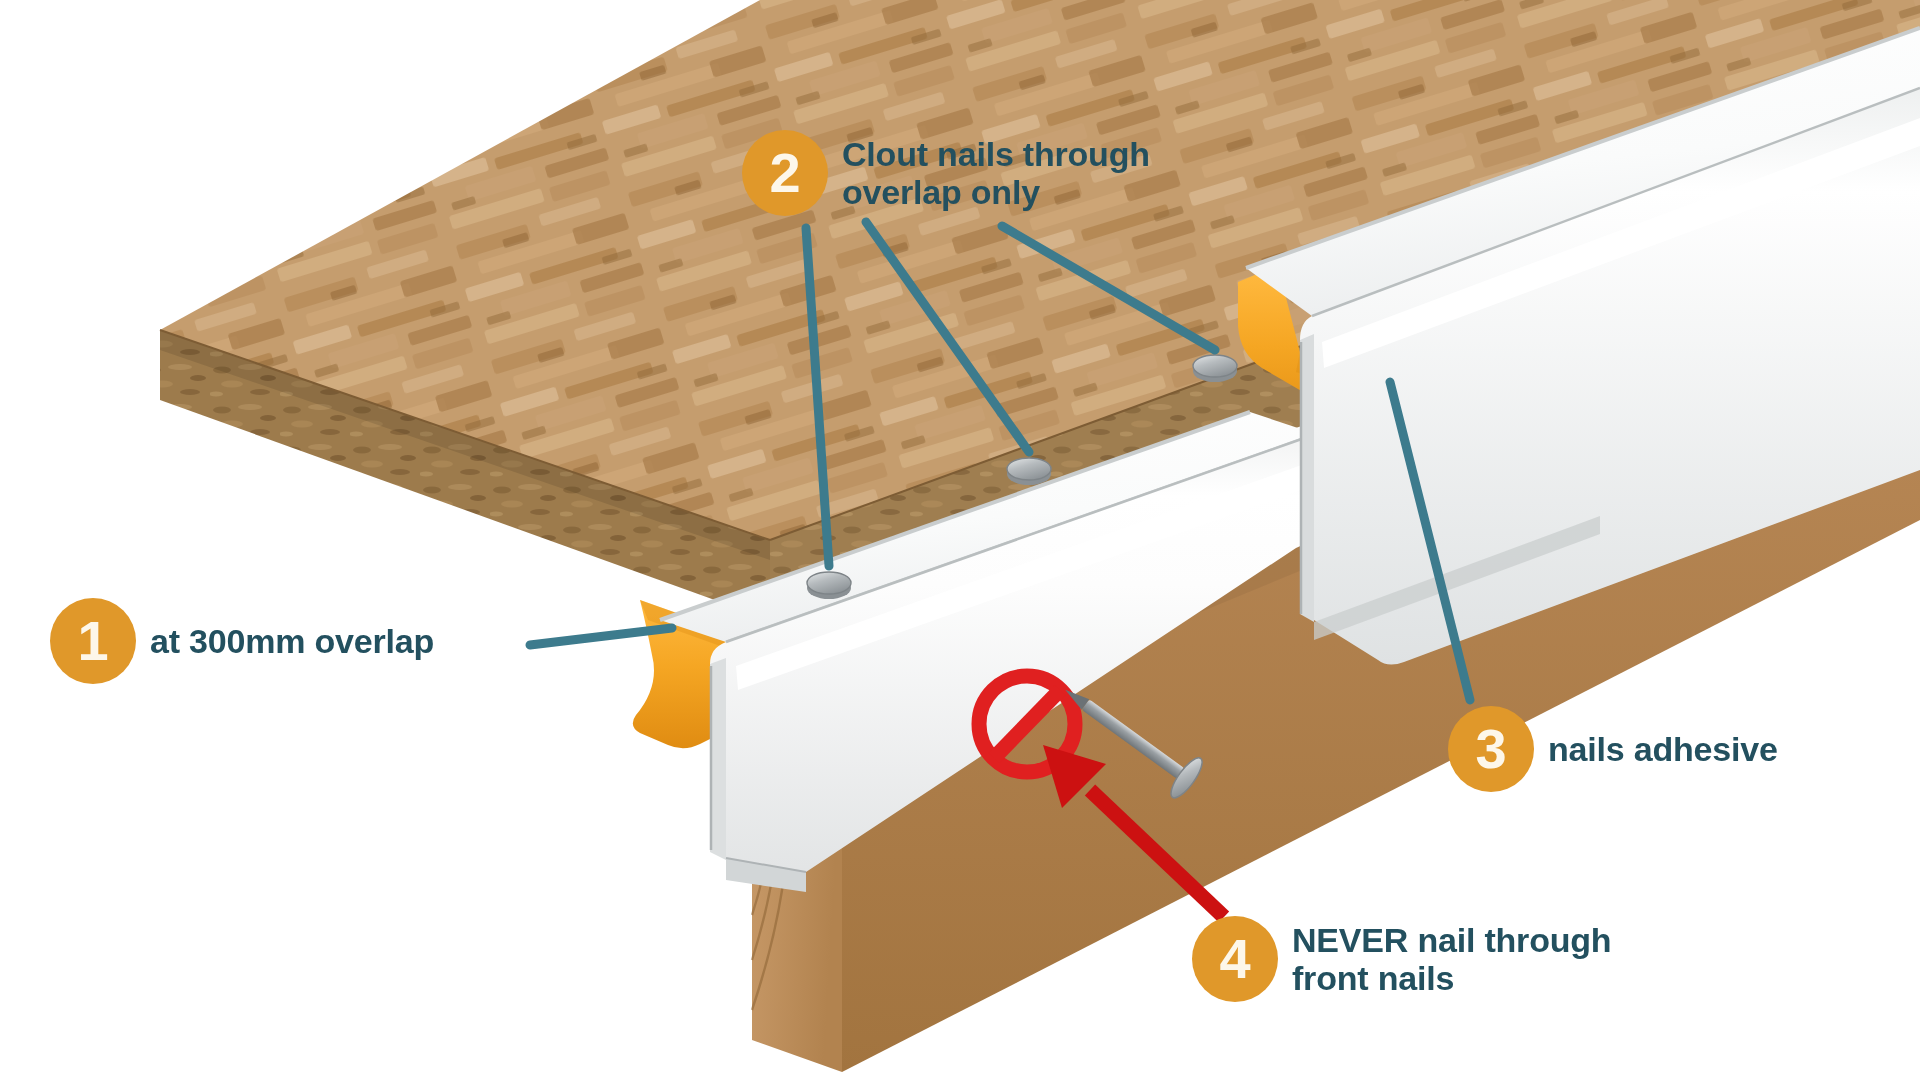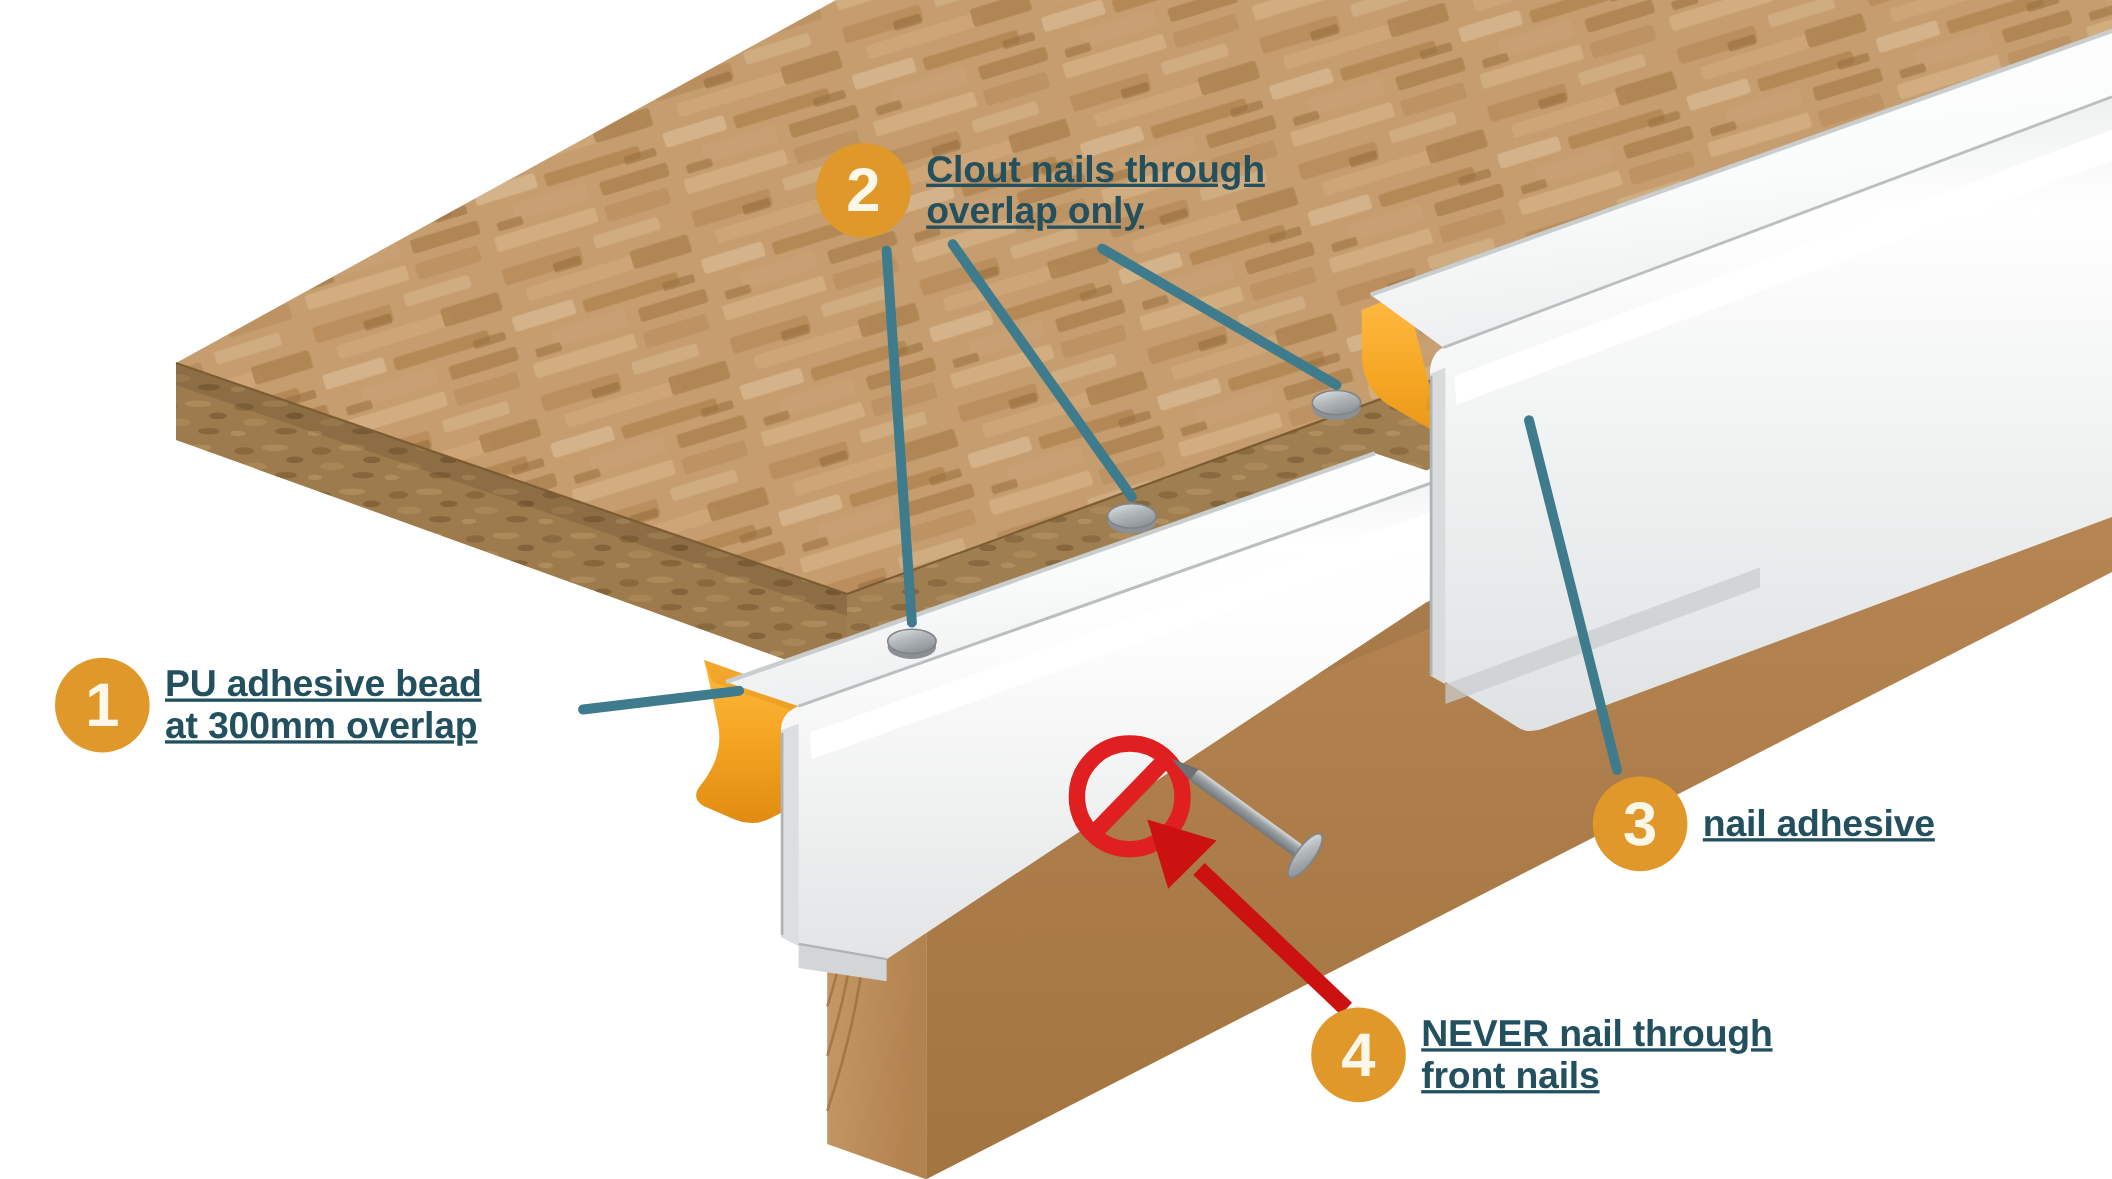--- a/index.html
+++ b/index.html
@@ -46,21 +46,20 @@
     line-height: 1;
     flex: 0 0 auto;
     font-family: "Liberation Sans", sans-serif;
   }
   .calloutText {
     color: #23505f;
     font-size: 34px;
     font-weight: bold;
     line-height: 1.12;
     letter-spacing: -0.2px;
-    text-decoration: underline;
   }
   .calloutText .ln { display: block; }
   #callout-1 { left: 50px;   top: 598px; }
   #callout-2 { left: 742px;  top: 130px; }
   #callout-3 { left: 1448px; top: 706px; }
   #callout-4 { left: 1192px; top: 916px; }
 </style>
 </head>
 <body>
 
@@ -241,37 +240,36 @@
 
     <g>
       <line x1="1224" y1="917" x2="1090" y2="790" stroke="#cc1111" stroke-width="15" stroke-linecap="butt"></line>
       <polygon points="1043,745 1106,764 1062,808" fill="#cc1111"></polygon>
     </g>
   </svg>
 
   <div class="callout" id="callout-1">
     <div class="badge">1</div>
     <div class="calloutText">
-      <span class="ln">PU adhesive bead</span>
       <span class="ln">at 300mm overlap</span>
     </div>
   </div>
 
   <div class="callout" id="callout-2">
     <div class="badge">2</div>
     <div class="calloutText">
       <span class="ln">Clout nails through</span>
       <span class="ln">overlap only</span>
     </div>
   </div>
 
   <div class="callout" id="callout-3">
     <div class="badge">3</div>
     <div class="calloutText">
-      <span class="ln">nail adhesive</span>
+      <span class="ln">nails adhesive</span>
     </div>
   </div>
 
   <div class="callout" id="callout-4">
     <div class="badge">4</div>
     <div class="calloutText">
       <span class="ln">NEVER nail through</span>
       <span class="ln">front nails</span>
     </div>
   </div>

